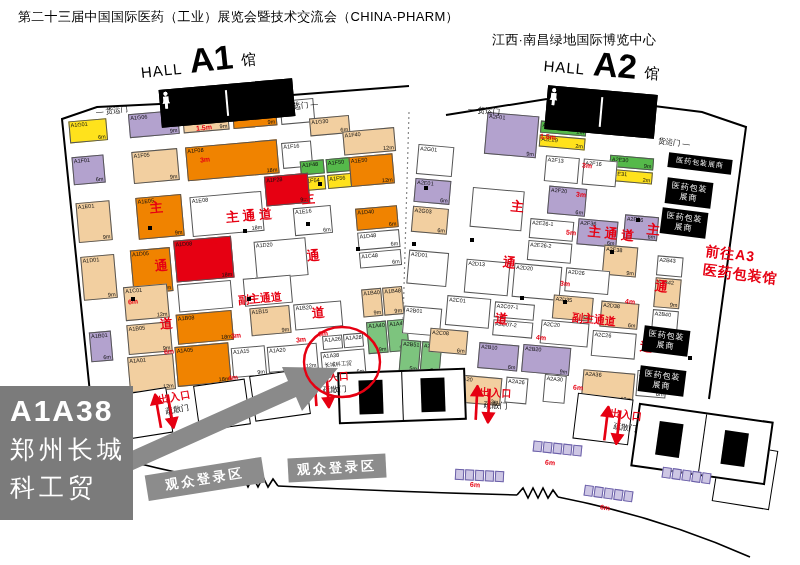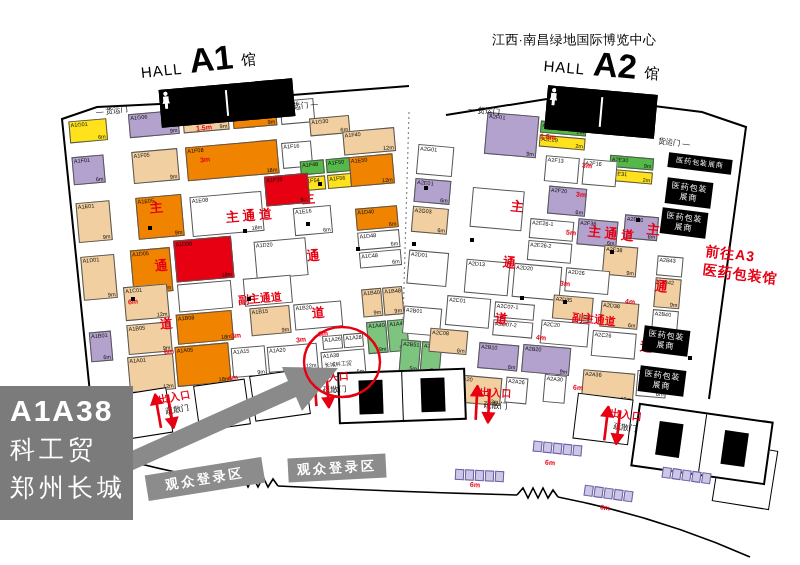--- a/index.html
+++ b/index.html
@@ -42,20 +42,21 @@
   .callout .c1{font-size:30px;font-weight:bold;letter-spacing:2px;}
   .callout .c2{font-size:25px;letter-spacing:4px;margin-top:5px;}
   .goto{color:#E60012;font-weight:bold;font-size:14px;line-height:1.35;white-space:nowrap;letter-spacing:1px;}
   svg{position:absolute;left:0;top:0;}
 </style>
 </head>
 <body>
 
 <div id="stage">
 
+  <div class="abs title" style="left:18px;top:8px;">第二十三届中国国际医药（工业）展览会暨技术交流会（CHINA-PHARM）</div>
   <div class="abs title" style="left:492px;top:31px;">江西·南昌绿地国际博览中心</div>
 
   <svg id="walls" width="800" height="565">
     <g fill="none" stroke="#000" stroke-width="2">
       <path d="M160,104 L97,107 L62,119 L90,393"></path>
       <path d="M292,95 L409,86"></path>
       <path d="M446,115 L547,99"></path>
       <path d="M654,106 L702,112 L746,127 L709,399"></path>
     </g>
     <path d="M409,112 L401,391" stroke="#888" stroke-width="1.2" stroke-dasharray="2,3" fill="none"></path>
@@ -648,16 +649,16 @@
       <div class="pill abs" style="left: 412px; top: 242px;"></div>
     </div>
 
   <svg id="toplayer" width="800" height="565">
     <polygon points="96,467 288,381 282,367 338,368 302,411 296,397 104,483" fill="#8a8a8a"></polygon>
     <ellipse cx="342" cy="362" rx="38" ry="35" fill="none" stroke="#E60012" stroke-width="2.4"></ellipse>
   </svg>
 
   <div class="abs callout">
     <div class="c1">A1A38</div>
+    <div class="c2">郑州长城</div>
     <div class="c2">科工贸</div>
-    <div class="c2">郑州长城</div>
   </div>
 </div>
 
 </body></html>

